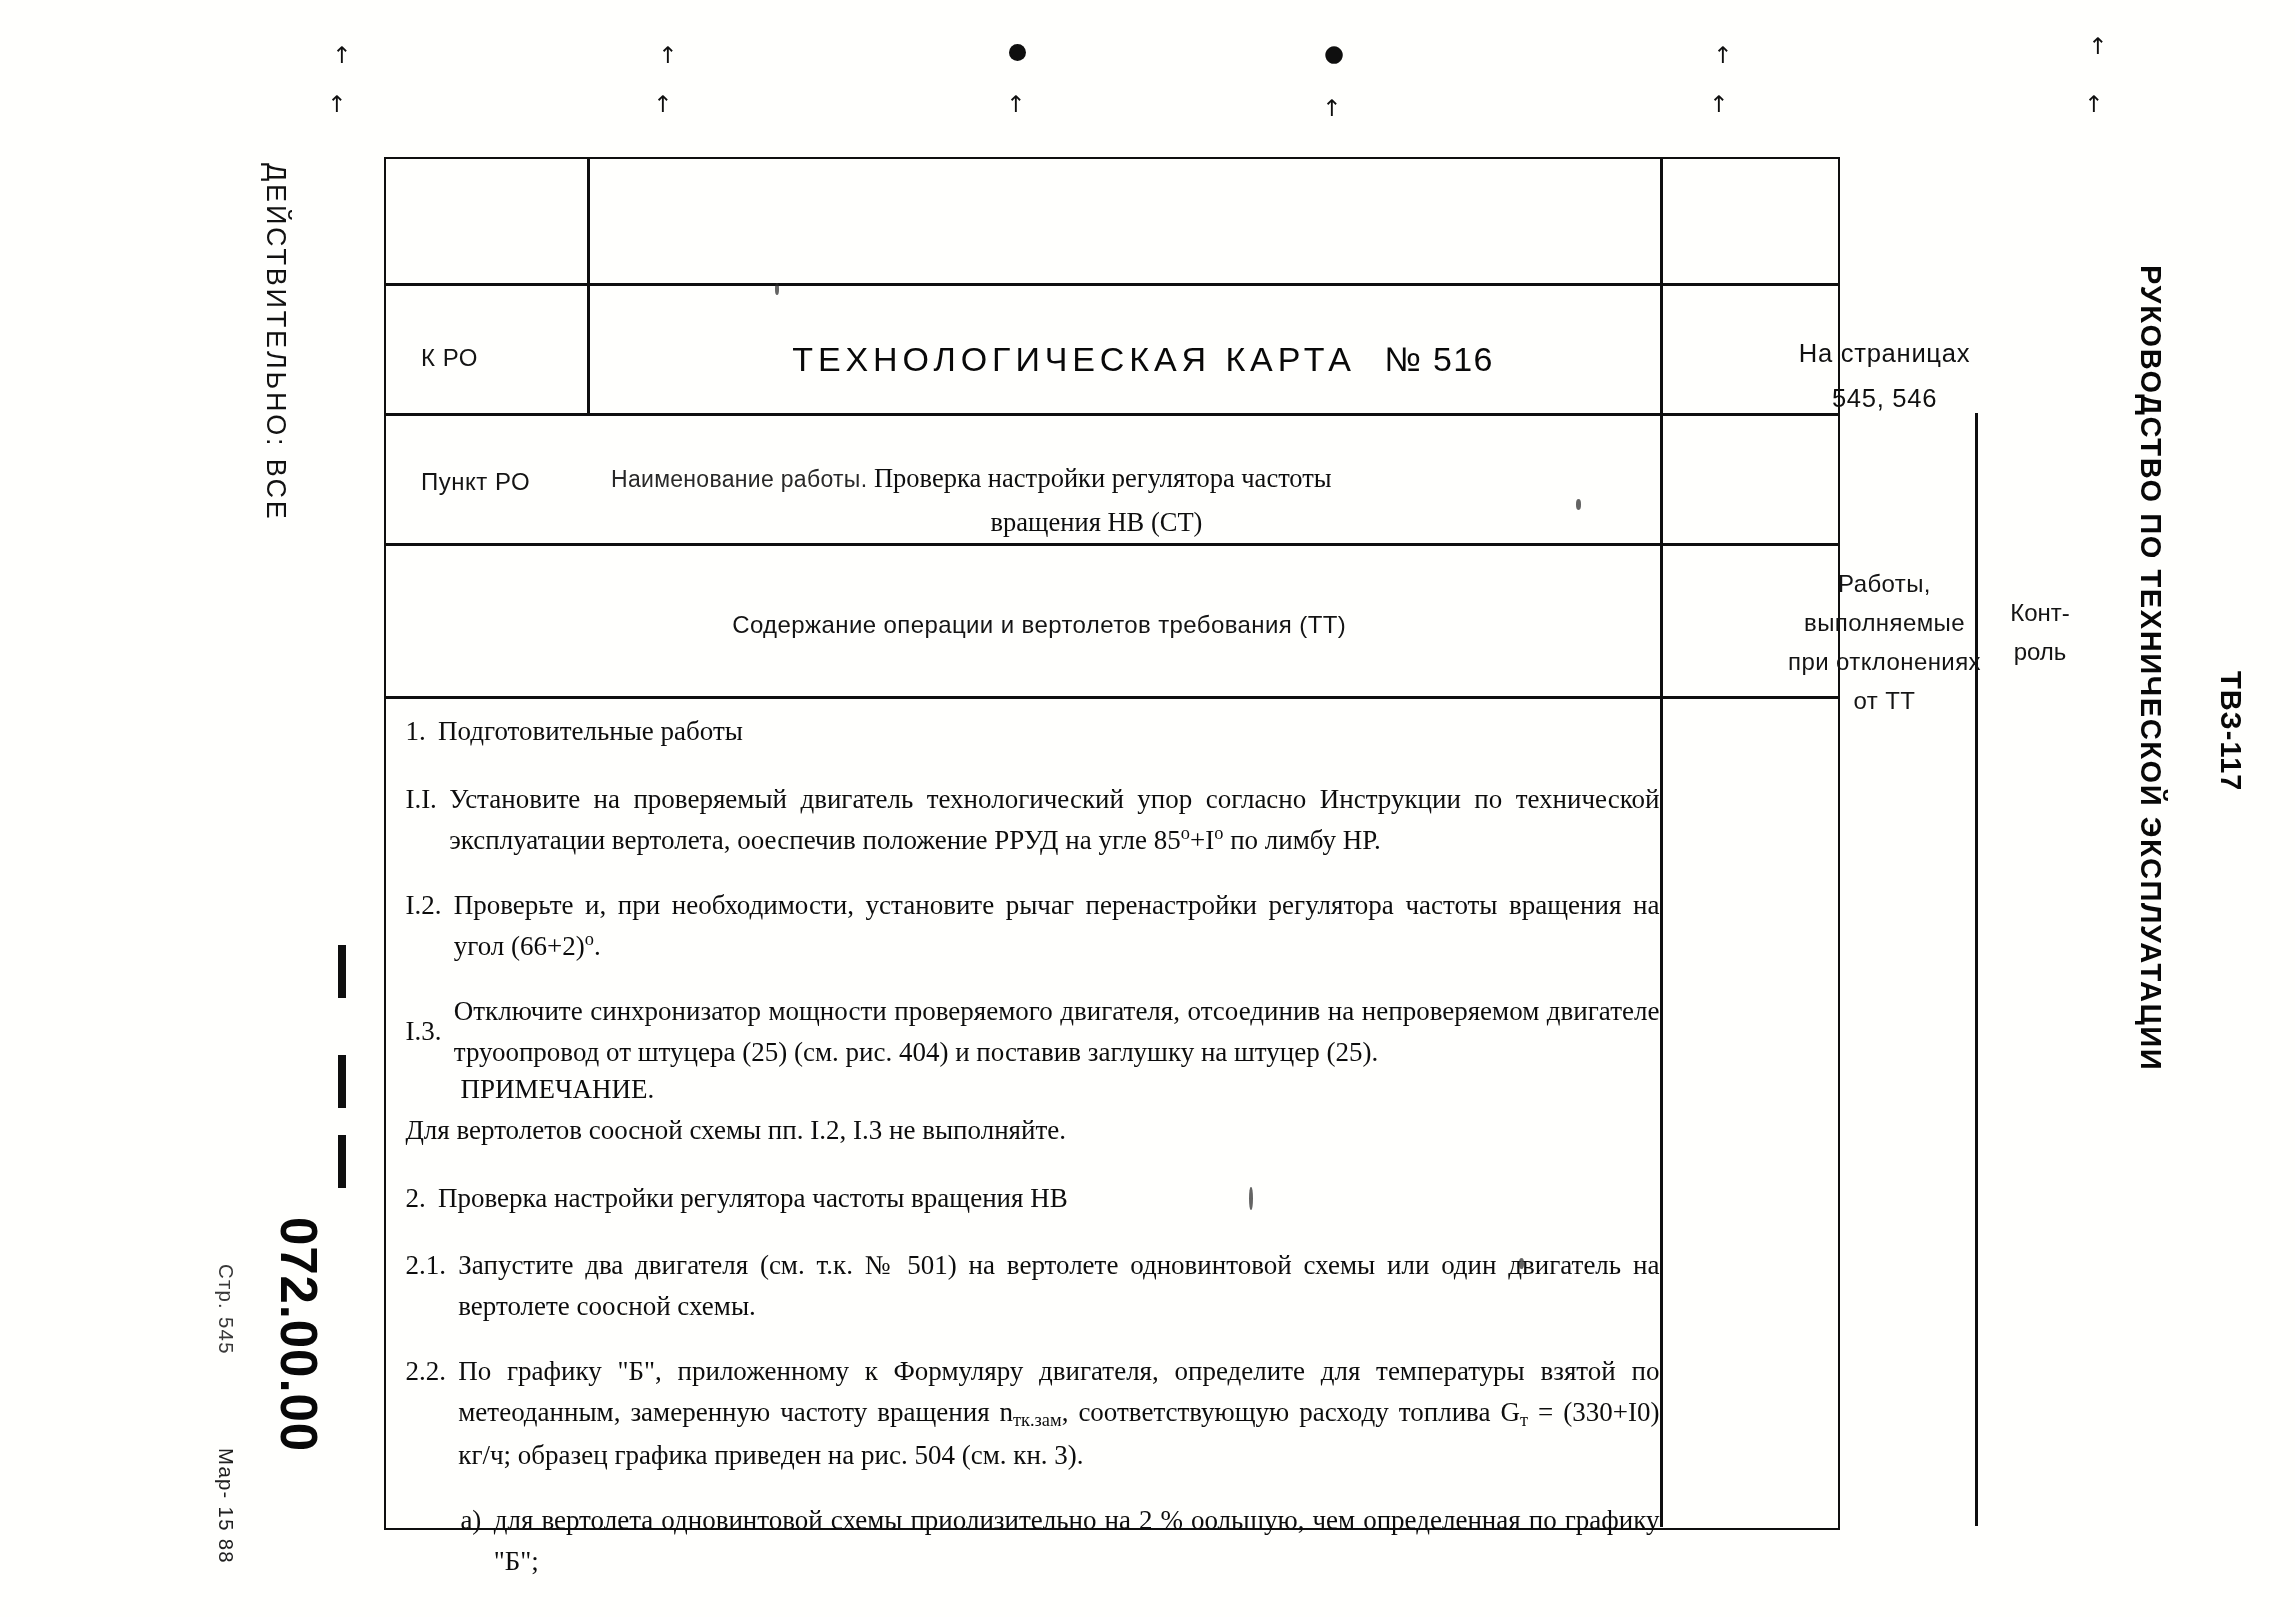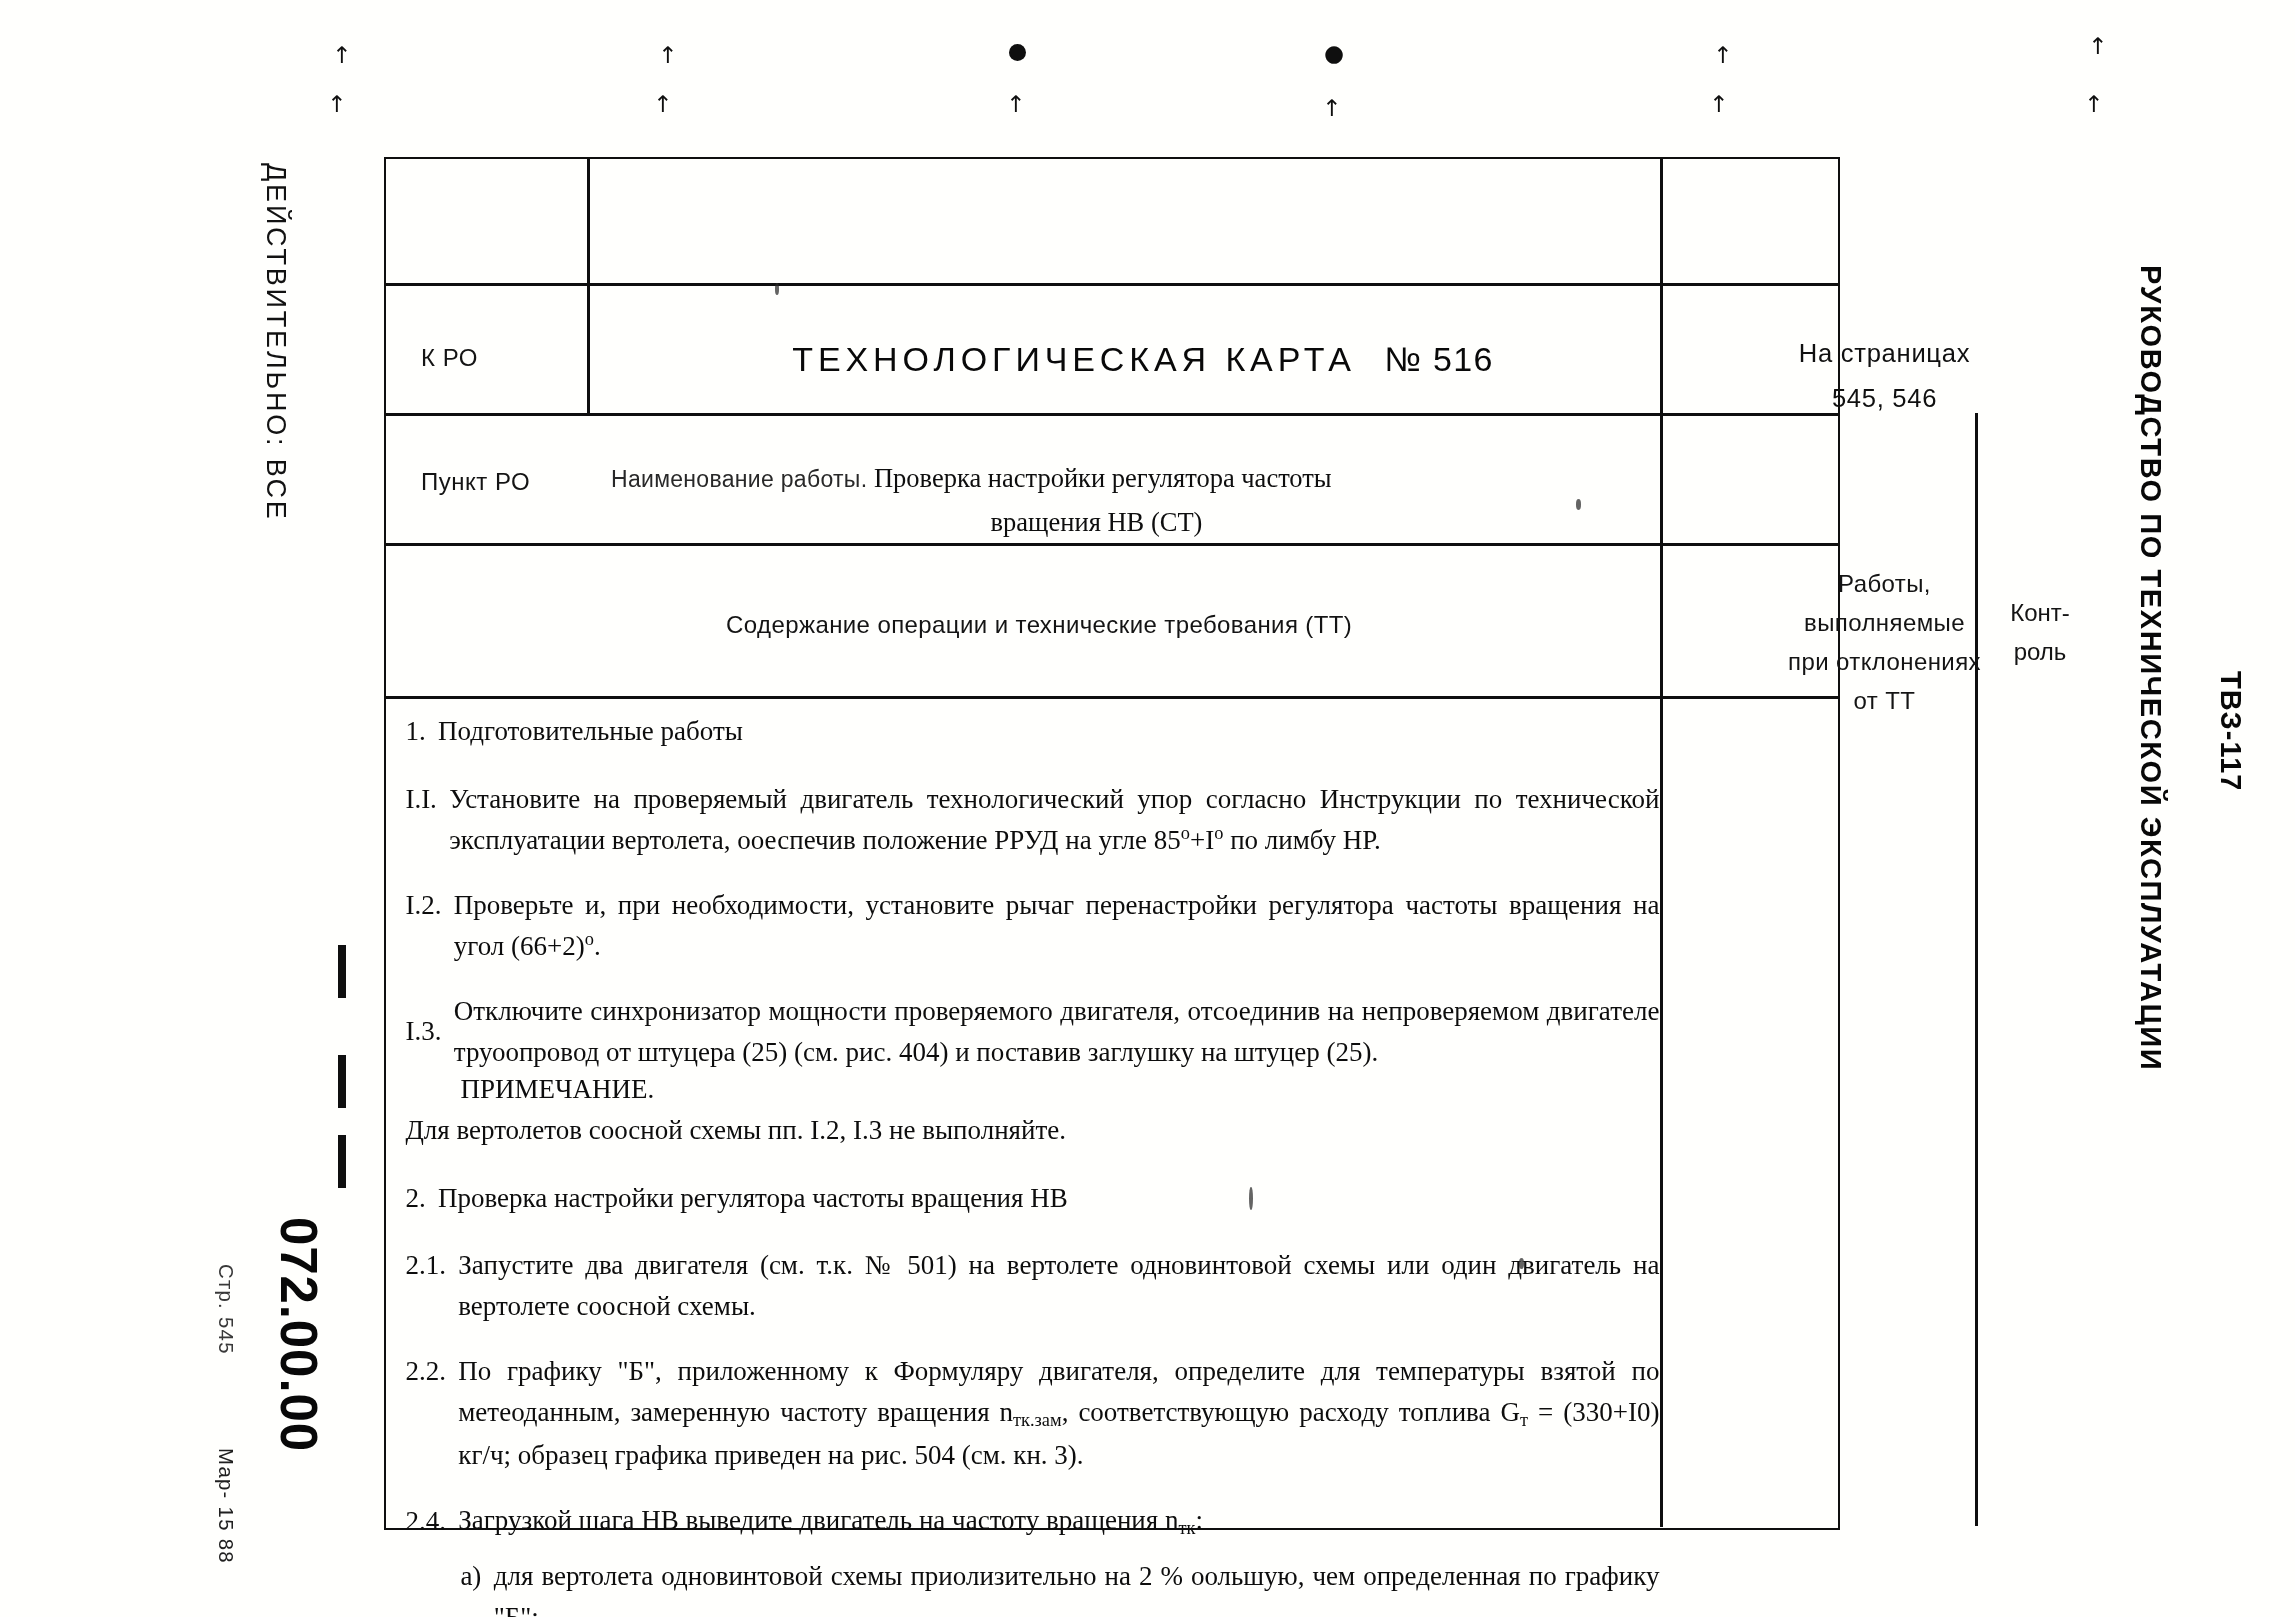--- a/index.html
+++ b/index.html
@@ -321,21 +321,21 @@
     </div>
 
     <div class="cell cell-label" id="punkt-ro-cell">Пункт РО</div>
 
     <div class="cell" id="work-name">
       <span class="lead">Наименование работы.</span>
       <span>Проверка настройки регулятора частоты</span>
       <span class="l2">вращения НВ (СТ)</span>
     </div>
 
-    <div class="cell" id="col-head-content">Содержание операции и технические требования (ТТ)</div>
+    <div class="cell" id="col-head-content">Содержание операции и вертолетов требования (ТТ)</div>
 
     <div class="cell" id="col-head-deviation">
       <div>Работы,</div>
       <div>выполняемые</div>
       <div>при отклонениях</div>
       <div>от ТТ</div>
     </div>
 
     <div class="cell" id="col-head-control">
       <div>Конт-</div>
@@ -378,24 +378,20 @@
         <span class="marker">2.1.</span>
         <span class="ptext">Запустите два двигателя (см. т.к. № 501) на вертолете одновинтовой схемы или один двигатель на вертолете соосной схемы.</span>
       </div>
 
       <div class="para">
         <span class="marker">2.2.</span>
         <span class="ptext"><span>По графику "Б", приложенному к Формуляру двигателя, определите для температуры взятой по метеоданным, замеренную частоту вращения n</span><sub>тк.зам</sub><span>, соответствующую расходу топлива G</span><sub>т</sub><span> = (330</span><span class="pm">+I0</span><span>) кг/ч; образец графика приведен на рис. 504 (см. кн. 3).</span></span>
       </div>
 
 
-      <div class="para tight">
-        <span class="marker">2.4.</span>
-        <span class="ptext"><span>Загрузкой шага НВ выведите двигатель на частоту вращения n</span><sub>тк</sub><span>:</span></span>
-      </div>
 
       <div class="para sub">
         <span class="marker">а)</span>
         <span class="ptext">для вертолета одновинтовой схемы приолизительно на 2 % оольшую, чем определенная по графику "Б";</span>
       </div>
 
     </div>
   </div>
 
   <div class="speck" style="left:775px;  top:283px; width:4.4px;  height:11.5px;"></div>

